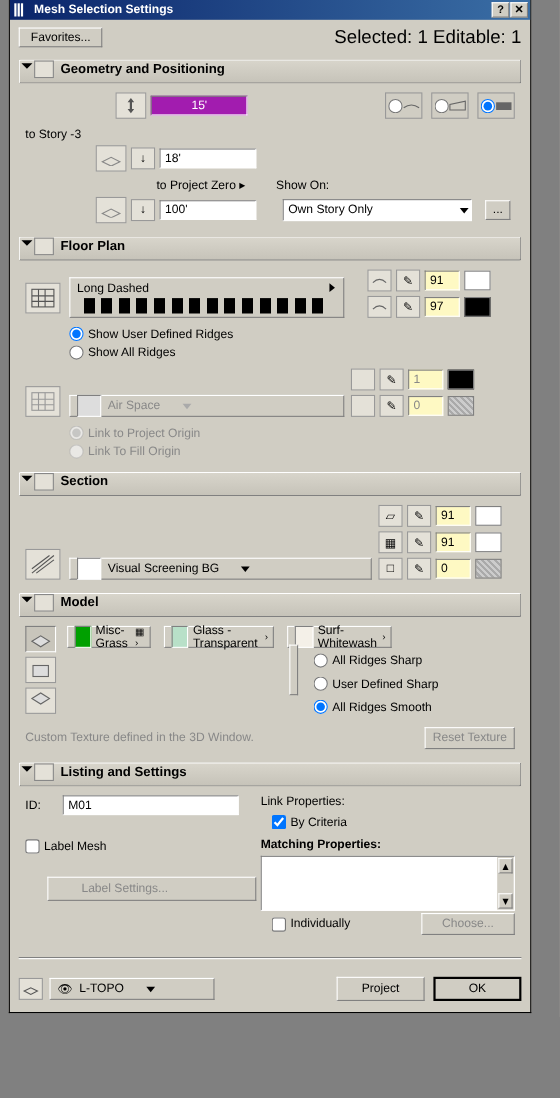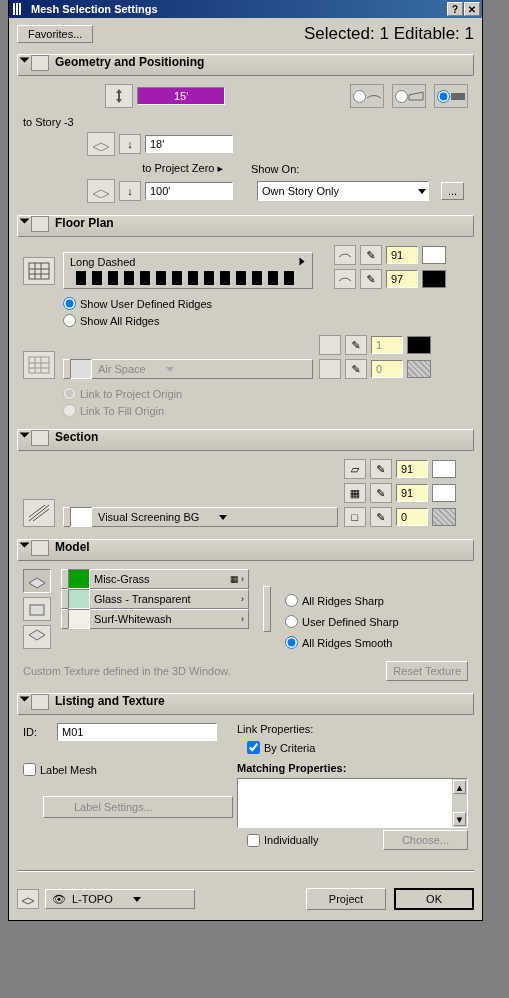--- a/index.html
+++ b/index.html
@@ -474,21 +474,21 @@
             <svg width="22" height="16">
                 <rect x="4" y="4" width="14" height="10" fill="#ddd" stroke="#666"></rect>
               </svg>
           </span>
           <span class="icon-box" style="height:24px">
             <svg width="22" height="16">
                 <path d="M3 6 L11 11 L19 6 L11 1 Z" fill="#ddd" stroke="#666"></path>
               </svg>
           </span>
         </div>
-        <div style="display:flex;flex-direction:column;gap:0;flex:1;max-width:188px">
+        <div style="display:flex;flex-direction:row;gap:12px;flex:1;max-width:188px">
           <div class="combo-btn">
             <span class="swatch22 green" style="margin-right:4px"></span>
             <span>Misc-Grass</span>
             <span style="margin-left:auto;font-size:9px">▦ ›</span>
           </div>
           <div class="combo-btn">
             <span class="swatch22 lightgreen" style="margin-right:4px"></span>
             <span>Glass - Transparent</span>
             <span style="margin-left:auto;font-size:9px">›</span>
           </div>
@@ -520,21 +520,21 @@
         <span class="disabled-text">Custom Texture defined in the 3D Window.</span>
         <div style="margin-left:auto">
           <div class="btn3d disabled" style="padding:3px 6px">Reset Texture</div>
         </div>
       </div>
     </div>
 
     <div class="section-head">
       <span class="tri"></span>
       <span class="section-icon"></span>
-      <span class="title">Listing and Texture</span>
+      <span class="title">Listing and Settings</span>
     </div>
     <div class="content">
       <div class="row" style="align-items:flex-start">
         <div style="width:210px">
           <div class="row mb8" style="align-items:center">
             <span style="width:30px">ID:</span>
             <input type="text" class="field" style="width: 160px;" value="M01">
           </div>
           <div style="height:14px"></div>
           <label class="chk">

